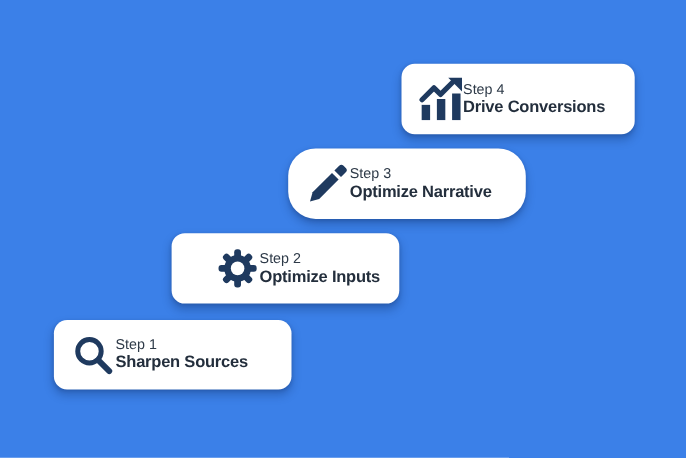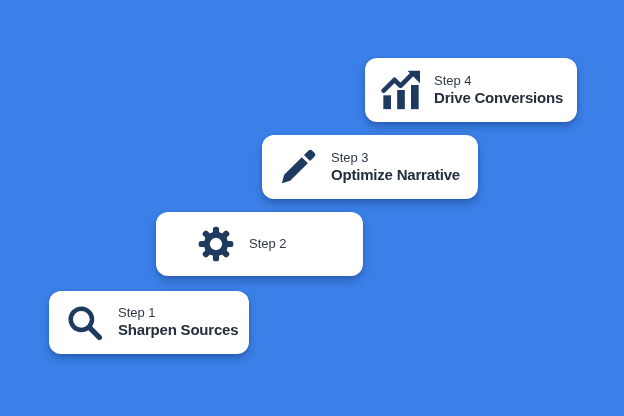--- a/index.html
+++ b/index.html
@@ -13,28 +13,27 @@
     height: 416px;
     background: var(--bg, #3B80E8);
     overflow: hidden;
   }
   .step-card {
     position: absolute;
     display: flex;
     align-items: center;
     box-sizing: border-box;
     padding-left: 16px;
-    gap: 13px;
     background: var(--card-bg, #FFFFFF);
     border-radius: 12px;
     box-shadow: 0 5px 9px rgba(8, 30, 75, 0.28), 0 1px 3px rgba(8, 30, 75, 0.15);
   }
-  .step-card.pos-1 { left: 49px;  top: 291px; width: 200px; height: 63px; }
+  .step-card.pos-1 { left: 49px;  top: 291px; width: 216px; height: 63px; }
   .step-card.pos-2 { left: 156px; top: 212px; width: 207px; height: 64px; padding-left: 40px; }
-  .step-card.pos-3 { left: 262px; top: 135px; width: 216px; height: 64px; }
+  .step-card.pos-3 { left: 262px; top: 135px; width: 216px; height: 64px; border-radius: 25px; }
   .step-card.pos-4 { left: 365px; top: 58px;  width: 212px; height: 64px; }
   .icon-box {
     width: 40px;
     height: 40px;
     flex: 0 0 40px;
     color: var(--icon, #1F3A5F);
     display: flex;
     align-items: center;
     justify-content: center;
   }
@@ -84,20 +83,21 @@
           <rect x="10.15" y="1.6" width="3.7" height="20.8" rx="1.6" transform="rotate(45 12 12)"></rect>
           <rect x="10.15" y="1.6" width="3.7" height="20.8" rx="1.6" transform="rotate(90 12 12)"></rect>
           <rect x="10.15" y="1.6" width="3.7" height="20.8" rx="1.6" transform="rotate(135 12 12)"></rect>
           <circle cx="12" cy="12" r="7.3"></circle>
         </g>
         <circle cx="12" cy="12" r="3.7" fill="#FFFFFF"></circle>
       </svg>
     </span>
     <span class="text-col">
       <span class="step-label">Step 2</span>
+      <span class="step-title">Optimize Inputs</span>
     </span>
   </div>
 
   <div class="step-card pos-3">
     <span class="icon-box">
       <svg viewBox="0 0 24 24" aria-hidden="true">
         <g fill="currentColor">
           <path d="M2.3 21.7 L3.7 16.7 L14.3 6.1 L17.9 9.7 L7.3 20.3 Z"></path>
           <path d="M15.6 4.8 L18.2 2.2 Q19.4 1.0 20.6 2.2 L21.8 3.4 Q23.0 4.6 21.8 5.8 L19.2 8.4 Z"></path>
         </g>

